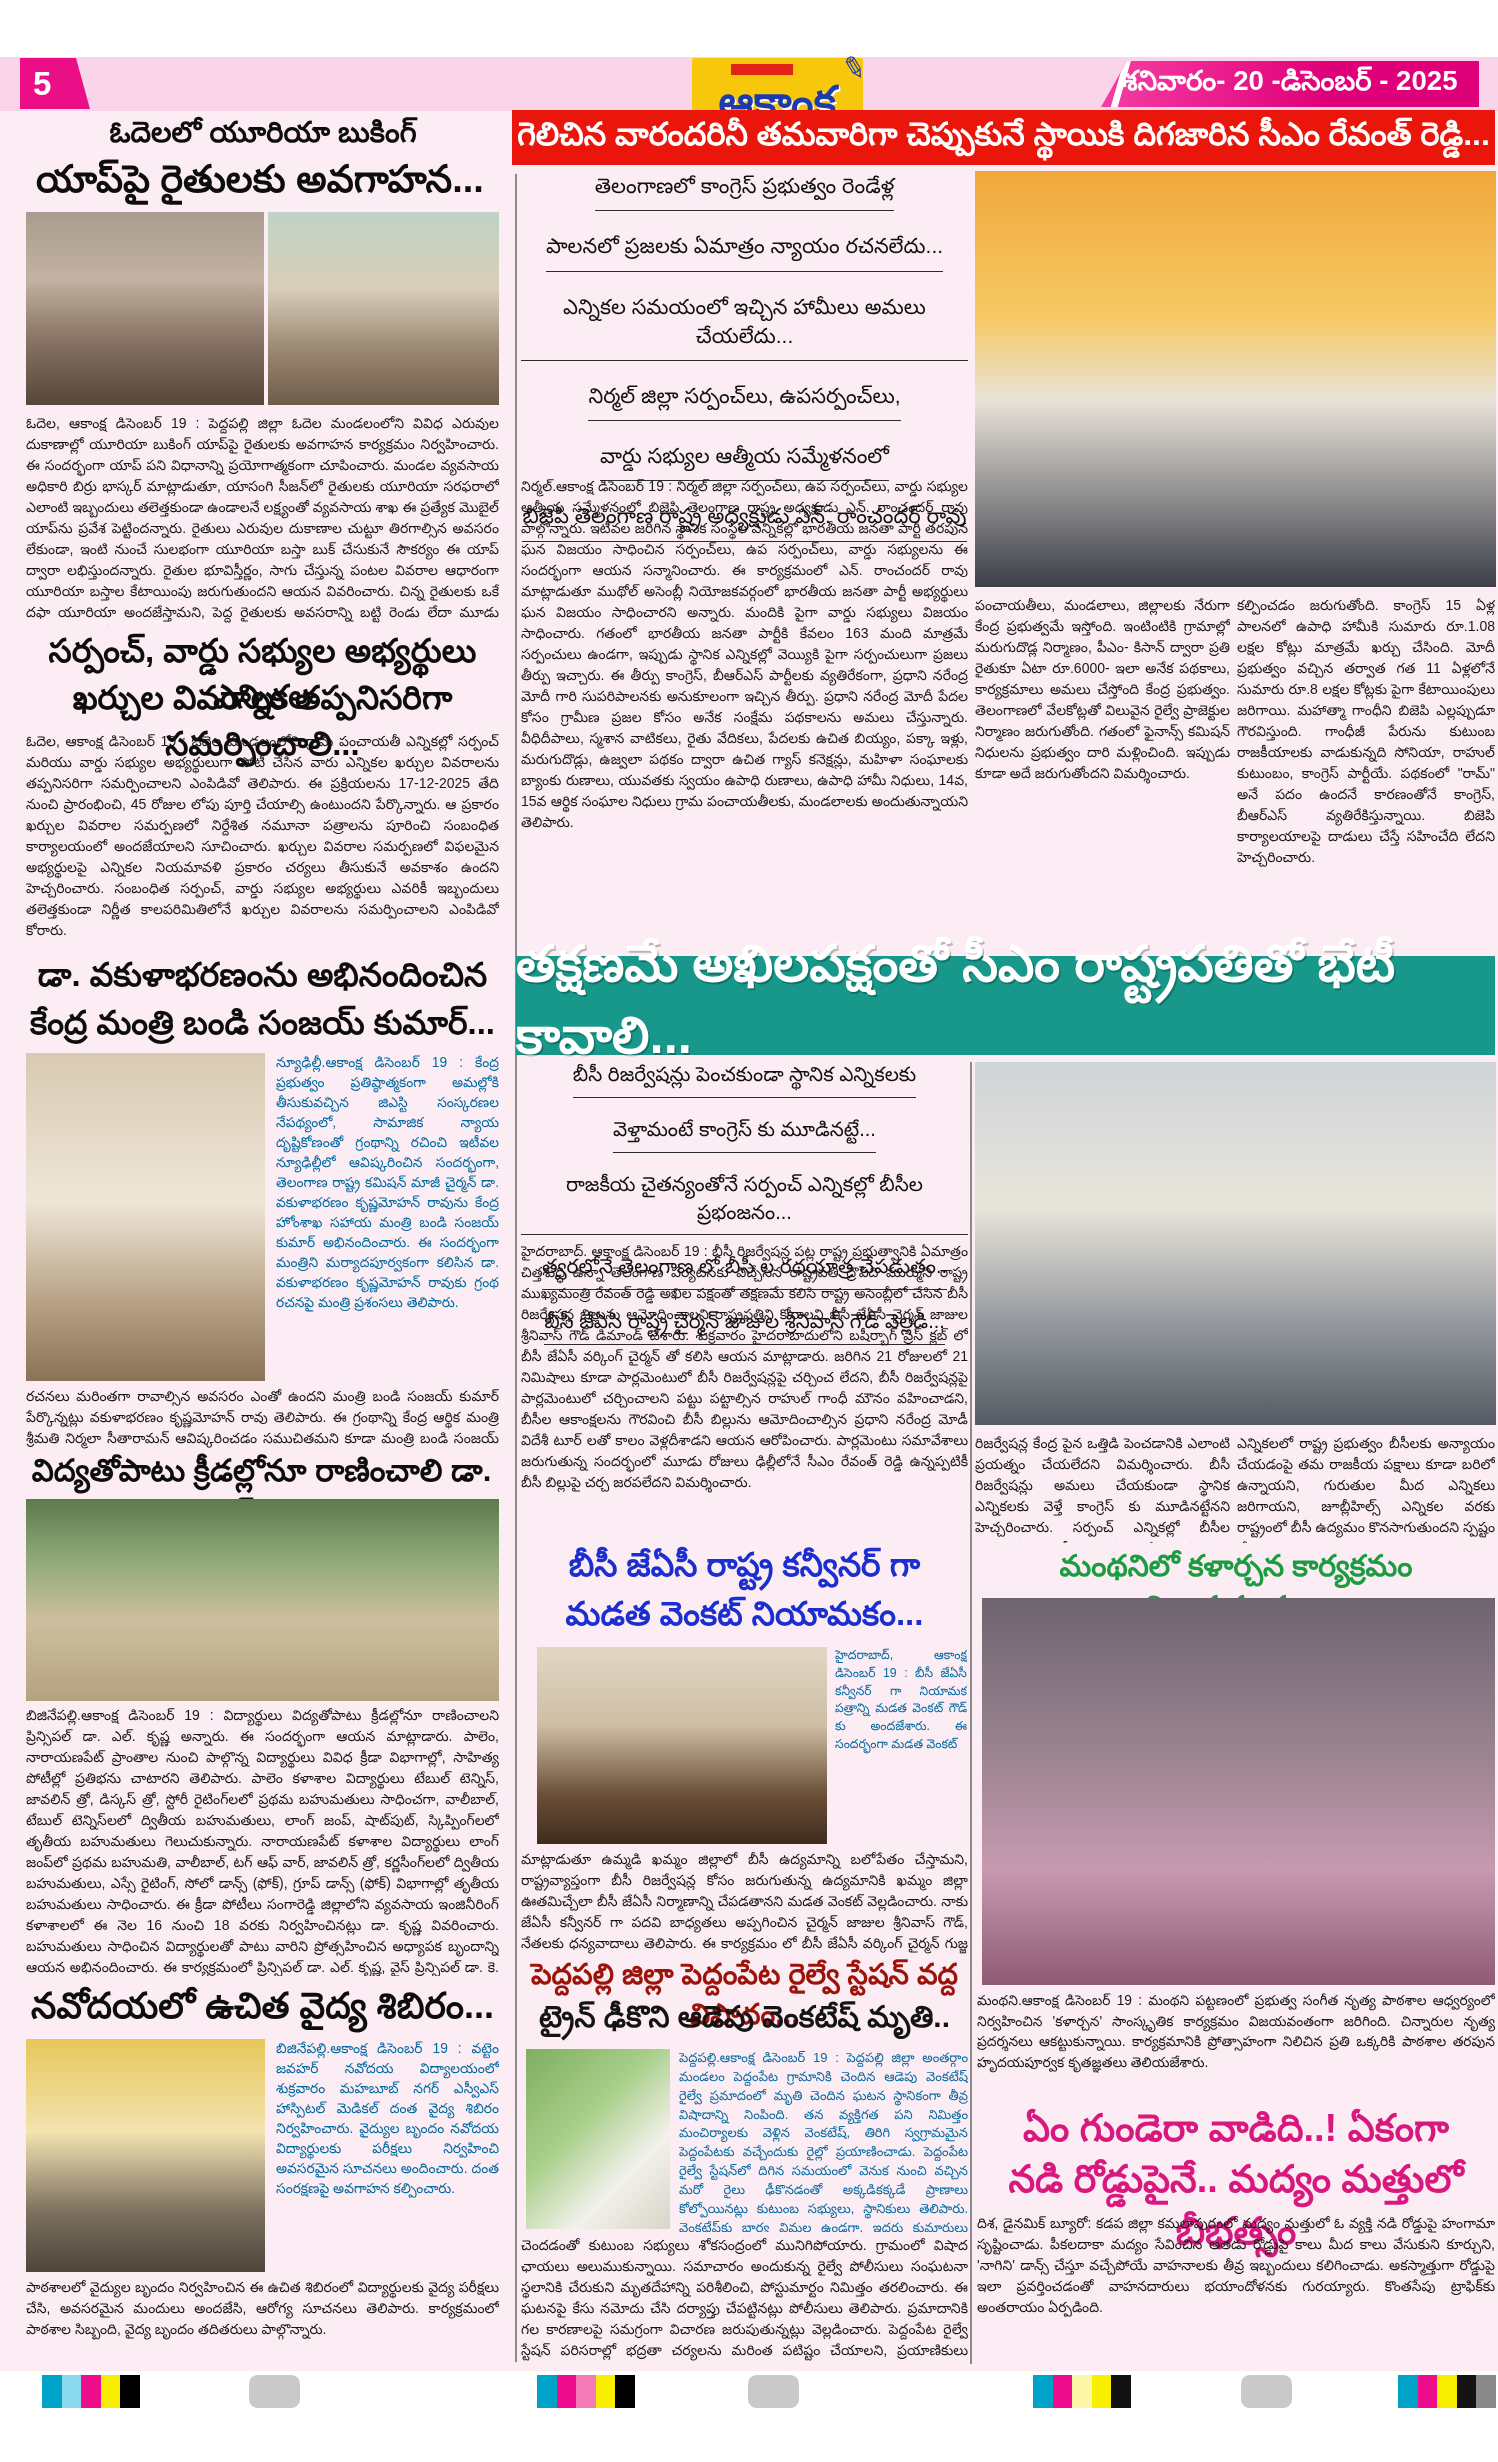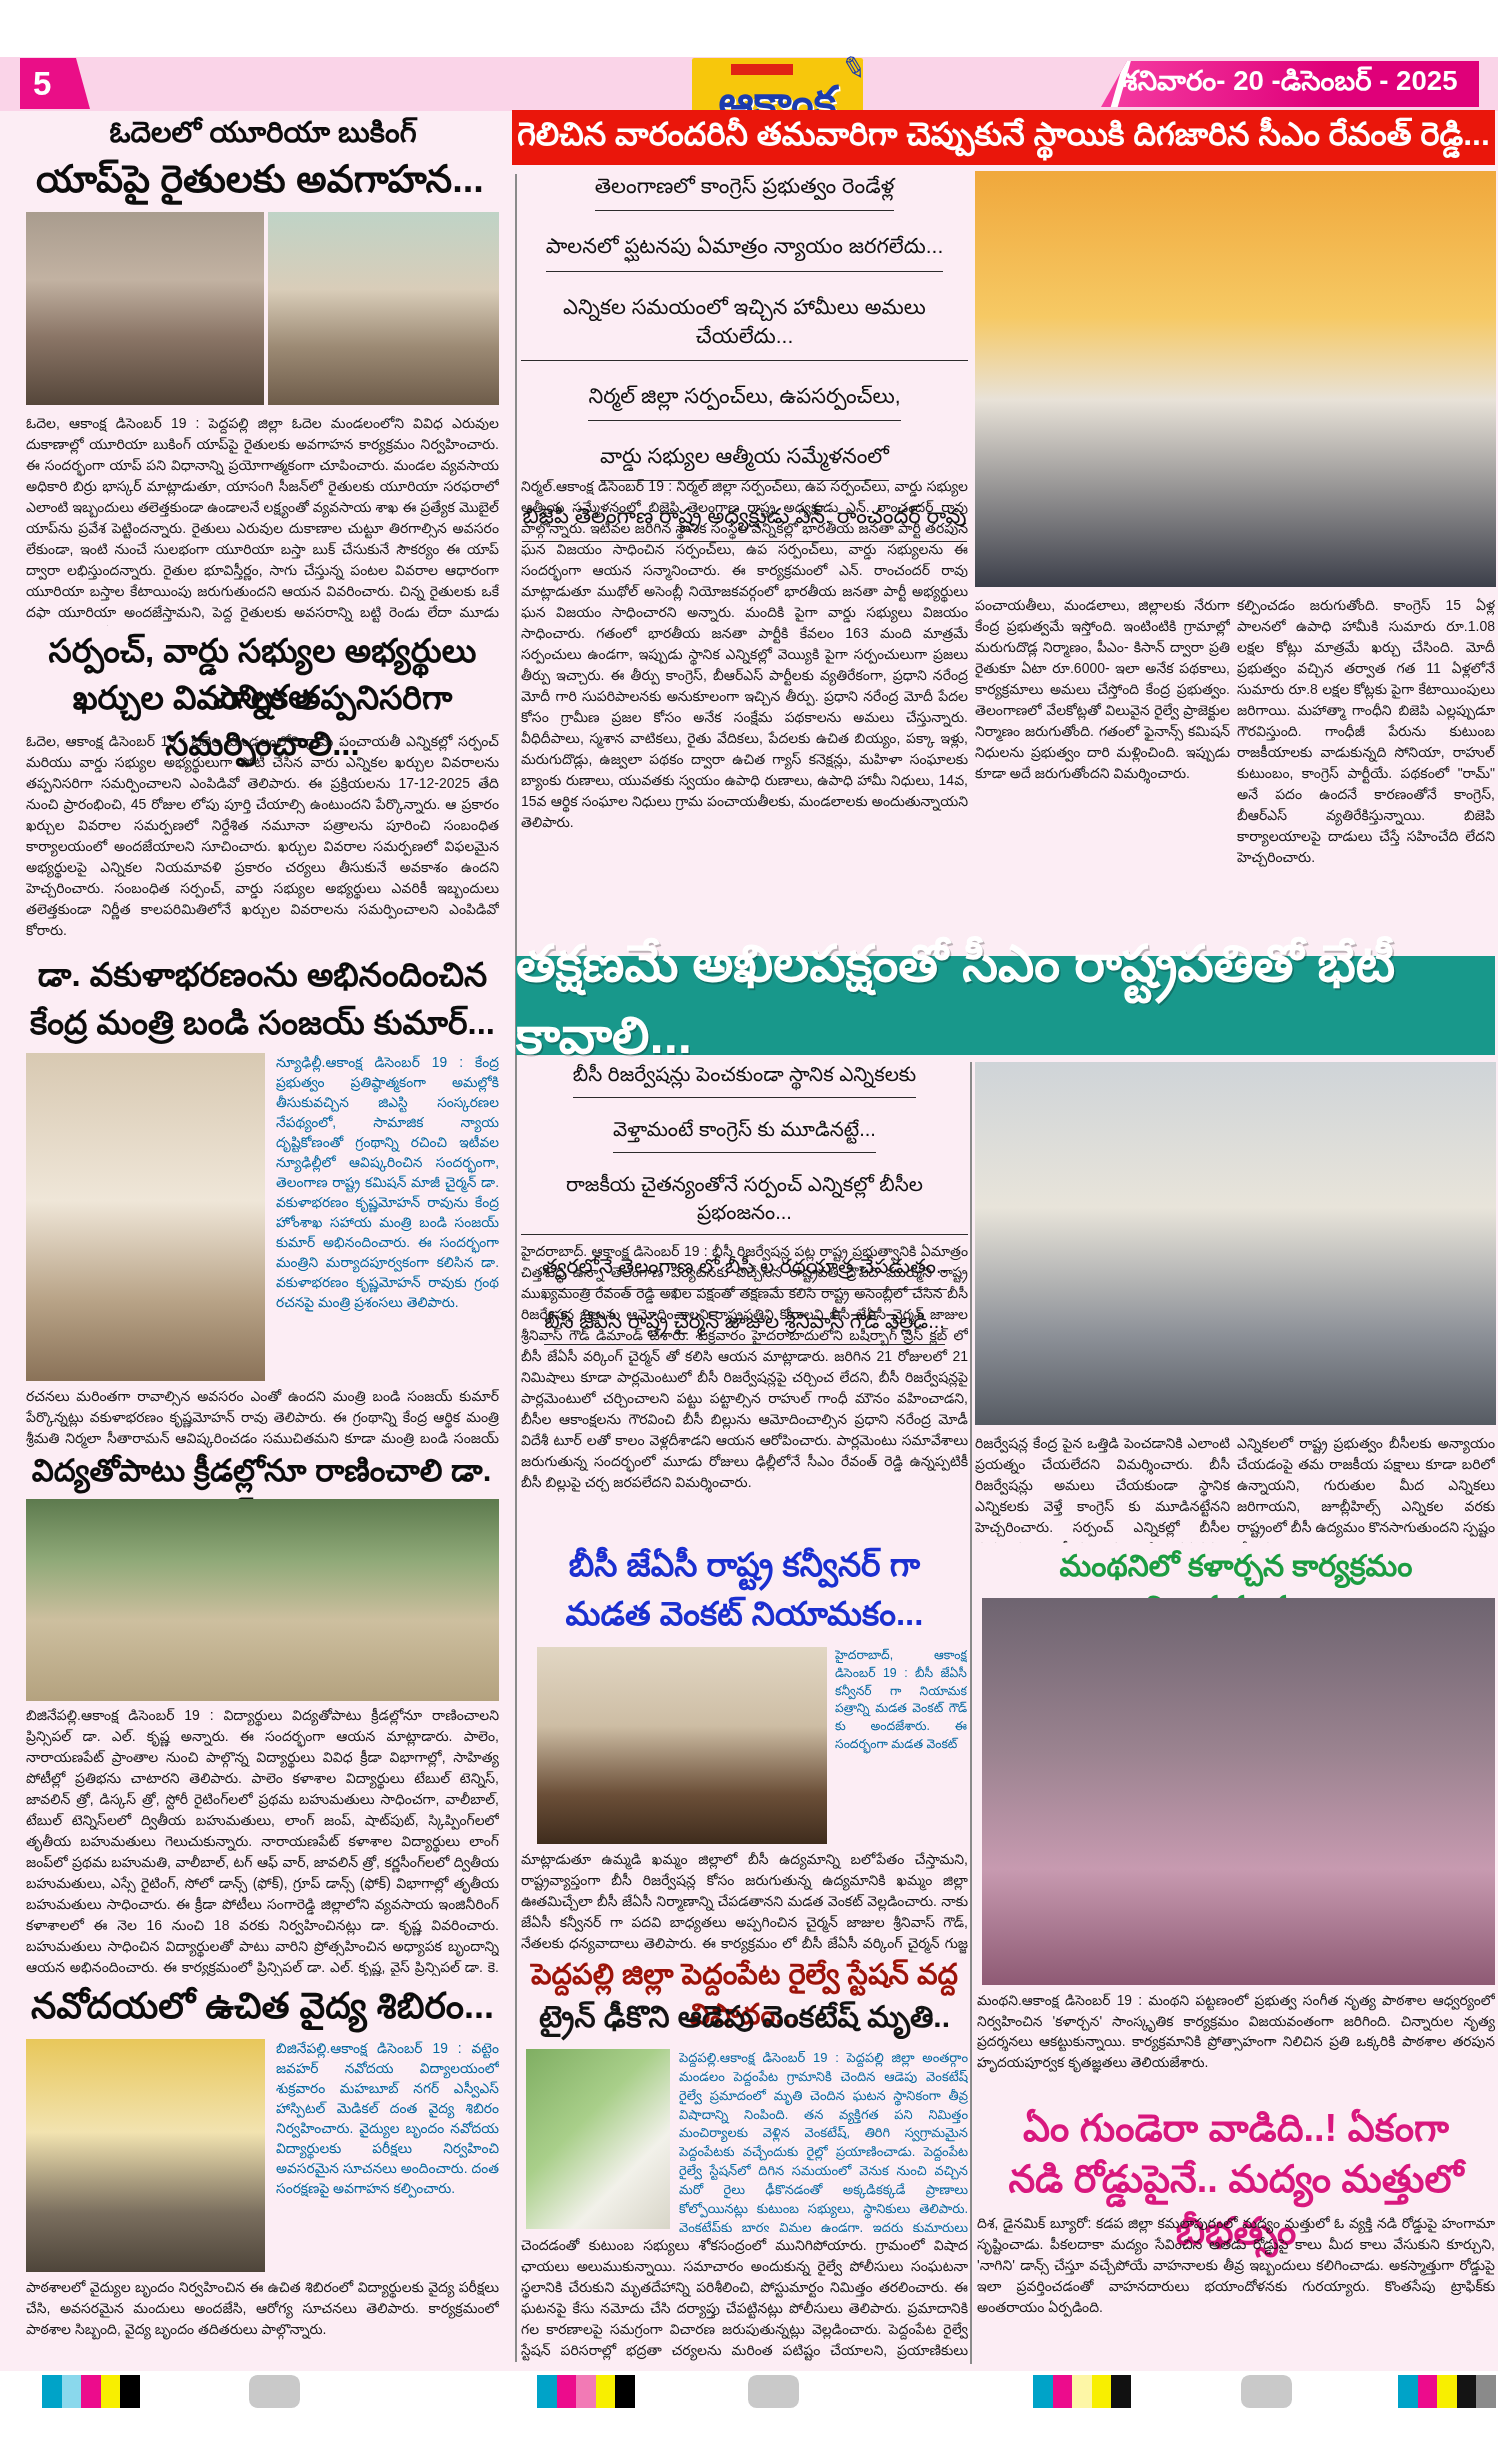--- a/index.html
+++ b/index.html
@@ -105,21 +105,21 @@
   <div class="abs hC" style="left:26px;top:1985px;width:473px;height:46px;font-size:36px;">నవోదయలో ఉచిత వైద్య శిబిరం...</div>
   <div class="ph ph-camp" style="left:26px;top:2039px;width:239px;height:233px;"></div>
   <div class="abs small-text" style="left:276px;top:2039px;width:223px;height:233px;font-size:13.8px;">బిజినేపల్లి.ఆకాంక్ష డిసెంబర్ 19 : వట్టెం జవహర్ నవోదయ విద్యాలయంలో శుక్రవారం మహబూబ్ నగర్ ఎస్వీఎస్ హాస్పిటల్ మెడికల్ దంత వైద్య శిబిరం నిర్వహించారు. వైద్యుల బృందం నవోదయ విద్యార్థులకు పరీక్షలు నిర్వహించి అవసరమైన సూచనలు అందించారు. దంత సంరక్షణపై అవగాహన కల్పించారు.</div>
   <div class="abs body-text" style="left:26px;top:2277px;width:473px;height:86px;">పాఠశాలలో వైద్యుల బృందం నిర్వహించిన ఈ ఉచిత శిబిరంలో విద్యార్థులకు వైద్య పరీక్షలు చేసి, అవసరమైన మందులు అందజేసి, ఆరోగ్య సూచనలు తెలిపారు. కార్యక్రమంలో పాఠశాల సిబ్బంది, వైద్య బృందం తదితరులు పాల్గొన్నారు.</div>
 
   <div class="abs vrule" style="left:515px;top:174px;height:2188px;"></div>
   <div class="abs vrule" style="left:970px;top:1062px;height:1302px;"></div>
 
   <div class="abs deck" style="left:521px;top:174px;width:447px;height:297px;">
     <div class="dl">తెలంగాణలో కాంగ్రెస్ ప్రభుత్వం రెండేళ్ల</div>
-    <div class="dl">పాలనలో ప్ఘటనపు ఏమాత్రం న్యాయం జరగలేదు...</div>
+    <div class="dl">పాలనలో ప్రజలకు ఏమాత్రం న్యాయం రచనలేదు...</div>
     <div class="dl">ఎన్నికల సమయంలో ఇచ్చిన హామీలు అమలు చేయలేదు...</div>
     <div class="dl">నిర్మల్ జిల్లా సర్పంచ్‌లు, ఉపసర్పంచ్‌లు,</div>
     <div class="dl">వార్డు సభ్యుల ఆత్మీయ సమ్మేళనంలో</div>
     <div class="dl">బిజెపి తెలంగాణ రాష్ట్ర అధ్యక్షుడు ఎన్. రాంచందర్ రావు</div>
   </div>
   <div class="ph ph-stage" style="left:975px;top:171px;width:521px;height:416px;"></div>
   <div class="abs body-text" style="left:521px;top:476px;width:447px;height:457px;">నిర్మల్.ఆకాంక్ష డిసెంబర్ 19 : నిర్మల్ జిల్లా సర్పంచ్‌లు, ఉప సర్పంచ్‌లు, వార్డు సభ్యుల ఆత్మీయ సమ్మేళనంలో బిజెపి తెలంగాణ రాష్ట్ర అధ్యక్షుడు ఎన్. రాంచందర్ రావు పాల్గొన్నారు. ఇటీవల జరిగిన స్థానిక సంస్థల ఎన్నికల్లో భారతీయ జనతా పార్టీ తరపున ఘన విజయం సాధించిన సర్పంచ్‌లు, ఉప సర్పంచ్‌లు, వార్డు సభ్యులను ఈ సందర్భంగా ఆయన సన్మానించారు. ఈ కార్యక్రమంలో ఎన్. రాంచందర్ రావు మాట్లాడుతూ ముథోల్ అసెంబ్లీ నియోజకవర్గంలో భారతీయ జనతా పార్టీ అభ్యర్థులు ఘన విజయం సాధించారని అన్నారు. మందికి పైగా వార్డు సభ్యులు విజయం సాధించారు. గతంలో భారతీయ జనతా పార్టీకి కేవలం 163 మంది మాత్రమే సర్పంచులు ఉండగా, ఇప్పుడు స్థానిక ఎన్నికల్లో వెయ్యికి పైగా సర్పంచులుగా ప్రజలు తీర్పు ఇచ్చారు. ఈ తీర్పు కాంగ్రెస్, బీఆర్ఎస్ పార్టీలకు వ్యతిరేకంగా, ప్రధాని నరేంద్ర మోదీ గారి సుపరిపాలనకు అనుకూలంగా ఇచ్చిన తీర్పు. ప్రధాని నరేంద్ర మోదీ పేదల కోసం గ్రామీణ ప్రజల కోసం అనేక సంక్షేమ పథకాలను అమలు చేస్తున్నారు. వీధిదీపాలు, స్మశాన వాటికలు, రైతు వేదికలు, పేదలకు ఉచిత బియ్యం, పక్కా ఇళ్లు, మరుగుదొడ్లు, ఉజ్వలా పథకం ద్వారా ఉచిత గ్యాస్ కనెక్షన్లు, మహిళా సంఘాలకు బ్యాంకు రుణాలు, యువతకు స్వయం ఉపాధి రుణాలు, ఉపాధి హామీ నిధులు, 14వ, 15వ ఆర్థిక సంఘాల నిధులు గ్రామ పంచాయతీలకు, మండలాలకు అందుతున్నాయని తెలిపారు.</div>
   <div class="abs body-text" style="left:975px;top:595px;width:255px;height:336px;">పంచాయతీలు, మండలాలు, జిల్లాలకు నేరుగా కేంద్ర ప్రభుత్వమే ఇస్తోంది. ఇంటింటికి గ్రామాల్లో మరుగుదొడ్ల నిర్మాణం, పీఎం- కిసాన్ ద్వారా ప్రతి రైతుకూ ఏటా రూ.6000- ఇలా అనేక పథకాలు, కార్యక్రమాలు అమలు చేస్తోంది కేంద్ర ప్రభుత్వం. తెలంగాణలో వేలకోట్లతో విలువైన రైల్వే ప్రాజెక్టుల నిర్మాణం జరుగుతోంది. గతంలో ఫైనాన్స్ కమిషన్ నిధులను ప్రభుత్వం దారి మళ్లించింది. ఇప్పుడు కూడా అదే జరుగుతోందని విమర్శించారు.</div>
   <div class="abs body-text" style="left:1237px;top:595px;width:258px;height:336px;">కల్పించడం జరుగుతోంది. కాంగ్రెస్ 15 ఏళ్ల పాలనలో ఉపాధి హామీకి సుమారు రూ.1.08 లక్షల కోట్లు మాత్రమే ఖర్చు చేసింది. మోదీ ప్రభుత్వం వచ్చిన తర్వాత గత 11 ఏళ్లలోనే సుమారు రూ.8 లక్షల కోట్లకు పైగా కేటాయింపులు జరిగాయి. మహాత్మా గాంధీని బిజెపి ఎల్లప్పుడూ గౌరవిస్తుంది. గాంధీజీ పేరును కుటుంబ రాజకీయాలకు వాడుకున్నది సోనియా, రాహుల్ కుటుంబం, కాంగ్రెస్ పార్టీయే. పథకంలో "రామ్" అనే పదం ఉందనే కారణంతోనే కాంగ్రెస్, బీఆర్ఎస్ వ్యతిరేకిస్తున్నాయి. బిజెపి కార్యాలయాలపై దాడులు చేస్తే సహించేది లేదని హెచ్చరించారు.</div>
 

